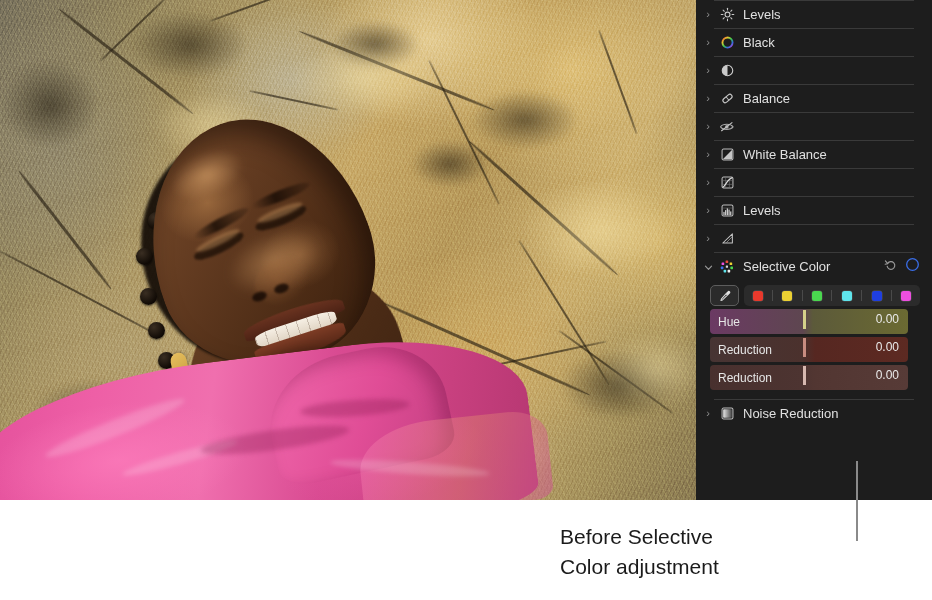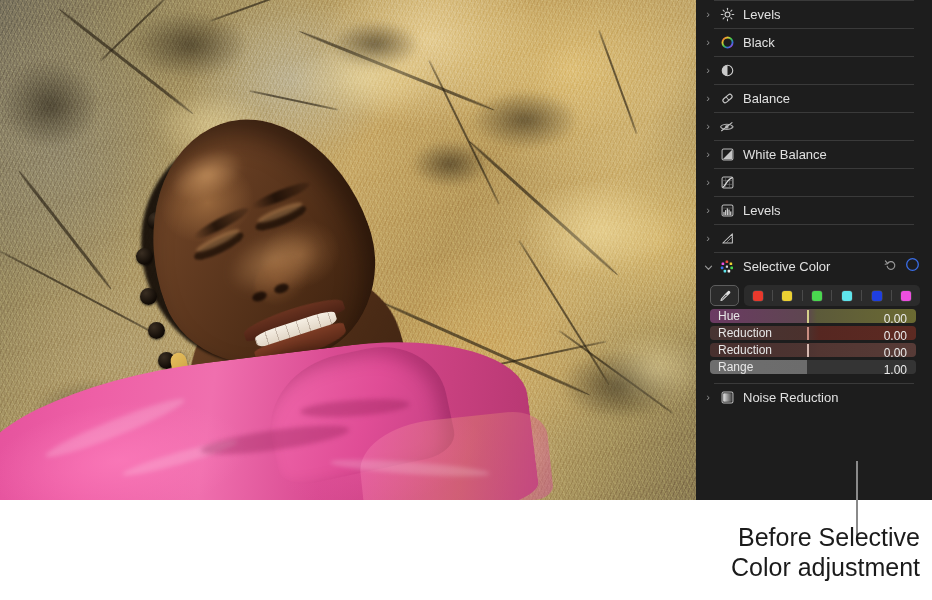--- a/index.html
+++ b/index.html
@@ -354,22 +354,22 @@
   }
   .swatch {
     width: 10px; height: 10px;
     border-radius: 2.5px;
     box-shadow: 0 0 0 .5px rgba(255,255,255,.18);
   }
   .swatch-sep { width: 1px; height: 11px; background: #4a4a4a; }
 
   .slider {
     position: relative;
-    height: 14px;
-    margin: 3px 16px 0 14px;
+    height: 25px;
+    margin: 3px 24px 0 14px;
     border-radius: 4px;
     overflow: hidden;
     display: flex;
     align-items: center;
   }
   .slider-name {
     position: relative;
     z-index: 3;
     font-size: 12px;
     color: #e6e6e6;
@@ -400,22 +400,22 @@
     top: 461px;
     width: 1.5px;
     height: 80px;
     background: #8a8a8a;
   }
   #caption {
     position: absolute;
     left: 560px;
     top: 522px;
     width: 360px;
-    text-align: right;
-    font-size: 25px;
+    text-align: left;
+    font-size: 21px;
     line-height: 30px;
     color: #1b1b1b;
   }
 </style>
 </head>
 <body>
 
 <div id="root">
 
   <div id="photo">
@@ -712,24 +712,20 @@
         <span class="slider-knob" style="left:47%;background:#c88c80;"></span>
         <span class="slider-value">0.00</span>
       </div>
 
       <div class="slider" style="background:linear-gradient(90deg,#48302e 0%,#4d3431 47%,#523632 53%,#573b37 100%);">
         <span class="slider-name">Reduction</span>
         <span class="slider-knob" style="left:47%;background:#d6b8b0;"></span>
         <span class="slider-value">0.00</span>
       </div>
 
-      <div class="slider" style="background:linear-gradient(90deg,#6e6e6e 0%,#6c6c6c 47%,#343434 47%,#343434 100%);">
-        <span class="slider-name">Range</span>
-        <span class="slider-value">1.00</span>
-      </div>
     </div>
 
     <div class="noise-wrap">
       <div class="hrule"></div>
       <div class="adj-row">
         <span class="chev">›</span>
         <span class="adj-icon">
           <svg width="15" height="15" viewBox="0 0 16 16">
             <rect x="2.2" y="2.2" width="11.6" height="11.6" rx="1.6" fill="none" stroke="#bdbdbd" stroke-width="1.1"></rect>
             <defs>

